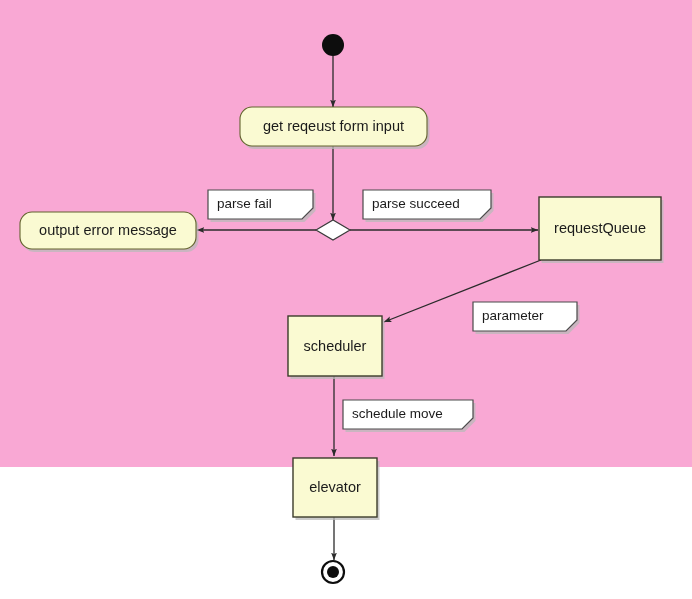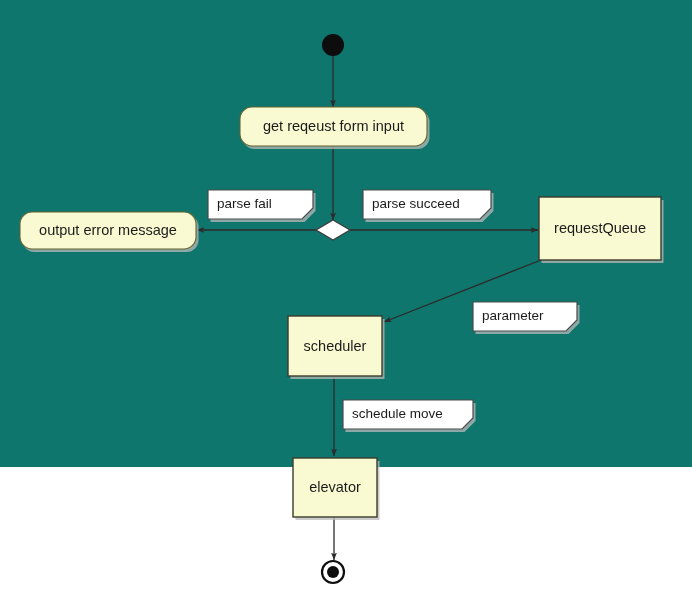--- a/index.html
+++ b/index.html
@@ -10,21 +10,21 @@
   body {
     width: 692px;
     height: 599px;
     font-family: "Liberation Sans", sans-serif;
     overflow: hidden;
   }
   #diagram-root {
     position: relative;
     width: 692px;
     height: 467px;
-    background: #0f766e;
+    background: #f9a8d4;
   }
   svg.diagram-canvas {
     position: absolute;
     top: 0;
     left: 0;
     width: 692px;
     height: 599px;
     display: block;
   }
   .node-label {

